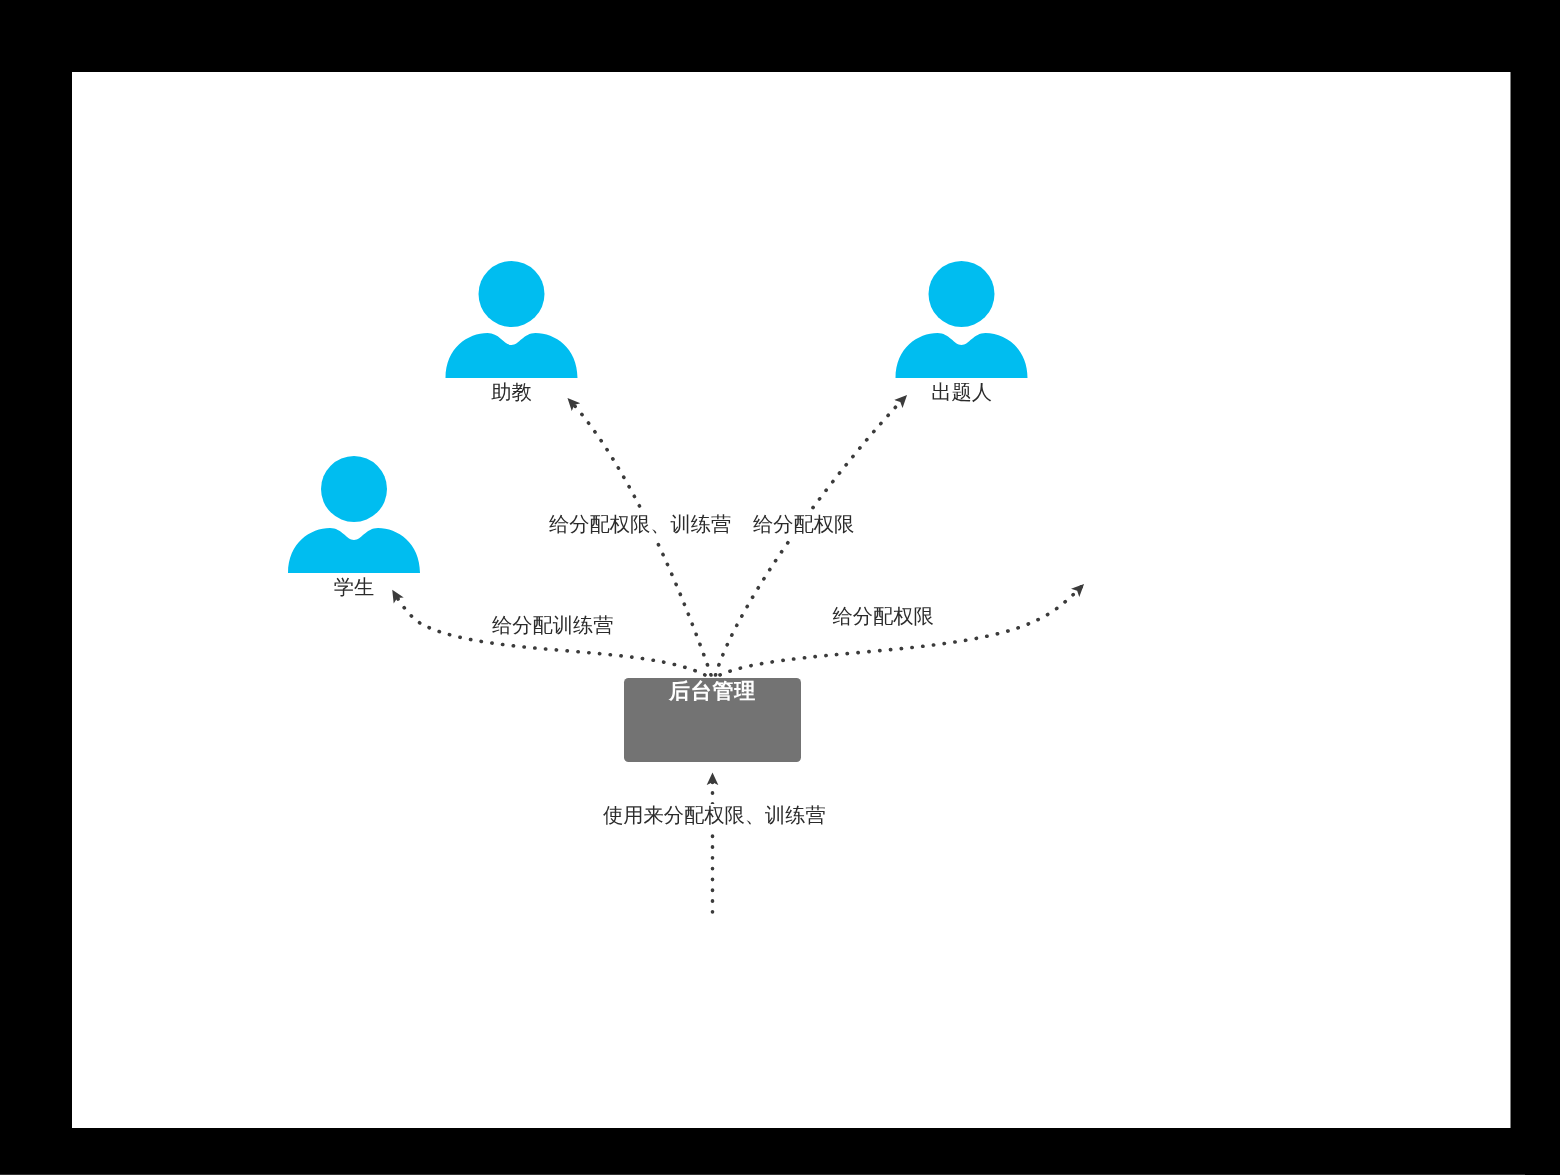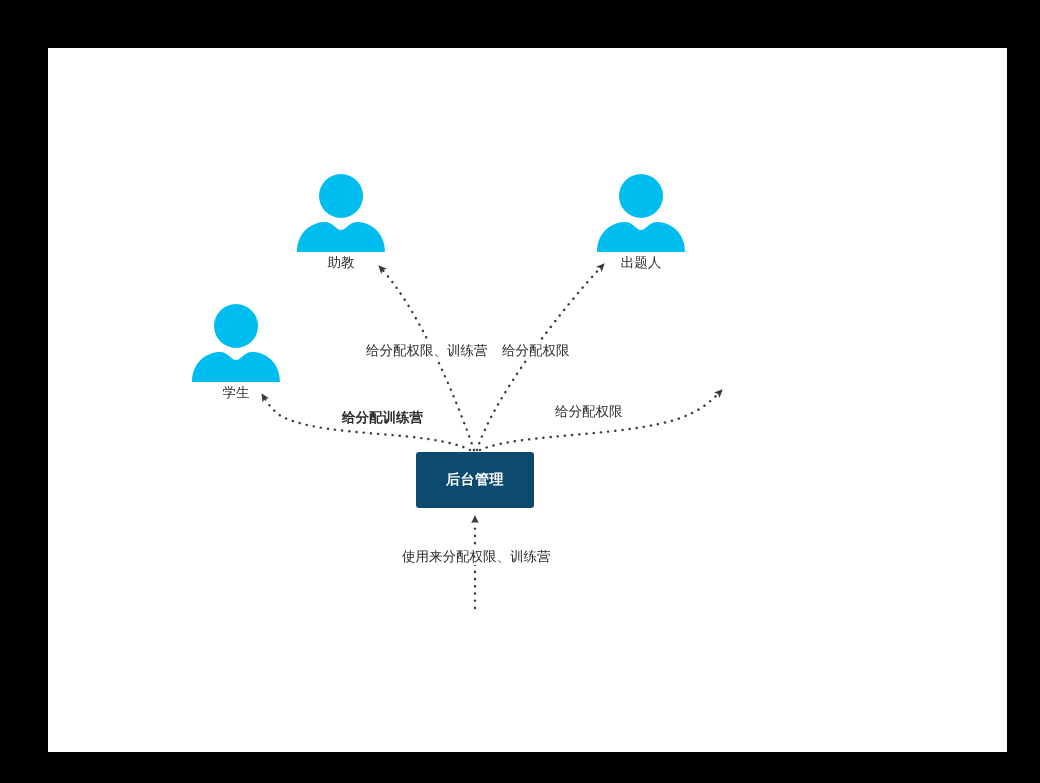--- a/index.html
+++ b/index.html
@@ -60,24 +60,24 @@
     padding: 0 2px;
     line-height: 17px;
     text-align: center;
   }
   #system-box {
     position: absolute;
     left: 416px;
     top: 452px;
     width: 118px;
     height: 56px;
-    background: #0c4a6e;
+    background: #737373;
     border-radius: 3px;
     display: flex;
-    align-items: center;
+    align-items: flex-start;
     justify-content: center;
   }
   #system-box-label {
     color: #ffffff;
     font-size: 14px;
     font-weight: bold;
     letter-spacing: 0.5px;
   }
 </style>
 </head>
@@ -135,19 +135,19 @@
 
 
   <div id="system-box">
     <span id="system-box-label">后台管理</span>
   </div>
 
   <div class="edge-label" style="left:364px; top:342px;">给分配权限、训练营</div>
 
   <div class="edge-label" style="left:500px; top:342px;">给分配权限</div>
 
-  <div class="edge-label" style="left:340px; top:409px;font-weight:bold;">给分配训练营</div>
+  <div class="edge-label" style="left:326px; top:409px;">给分配训练营</div>
 
   <div class="edge-label" style="left:553px; top:403px;">给分配权限</div>
 
-  <div class="edge-label" style="left:400px; top:548px;">使用来分配权限、训练营</div>
+  <div class="edge-label" style="left:400px; top:536px;">使用来分配权限、训练营</div>
 
 </div>
 
 </body></html>

